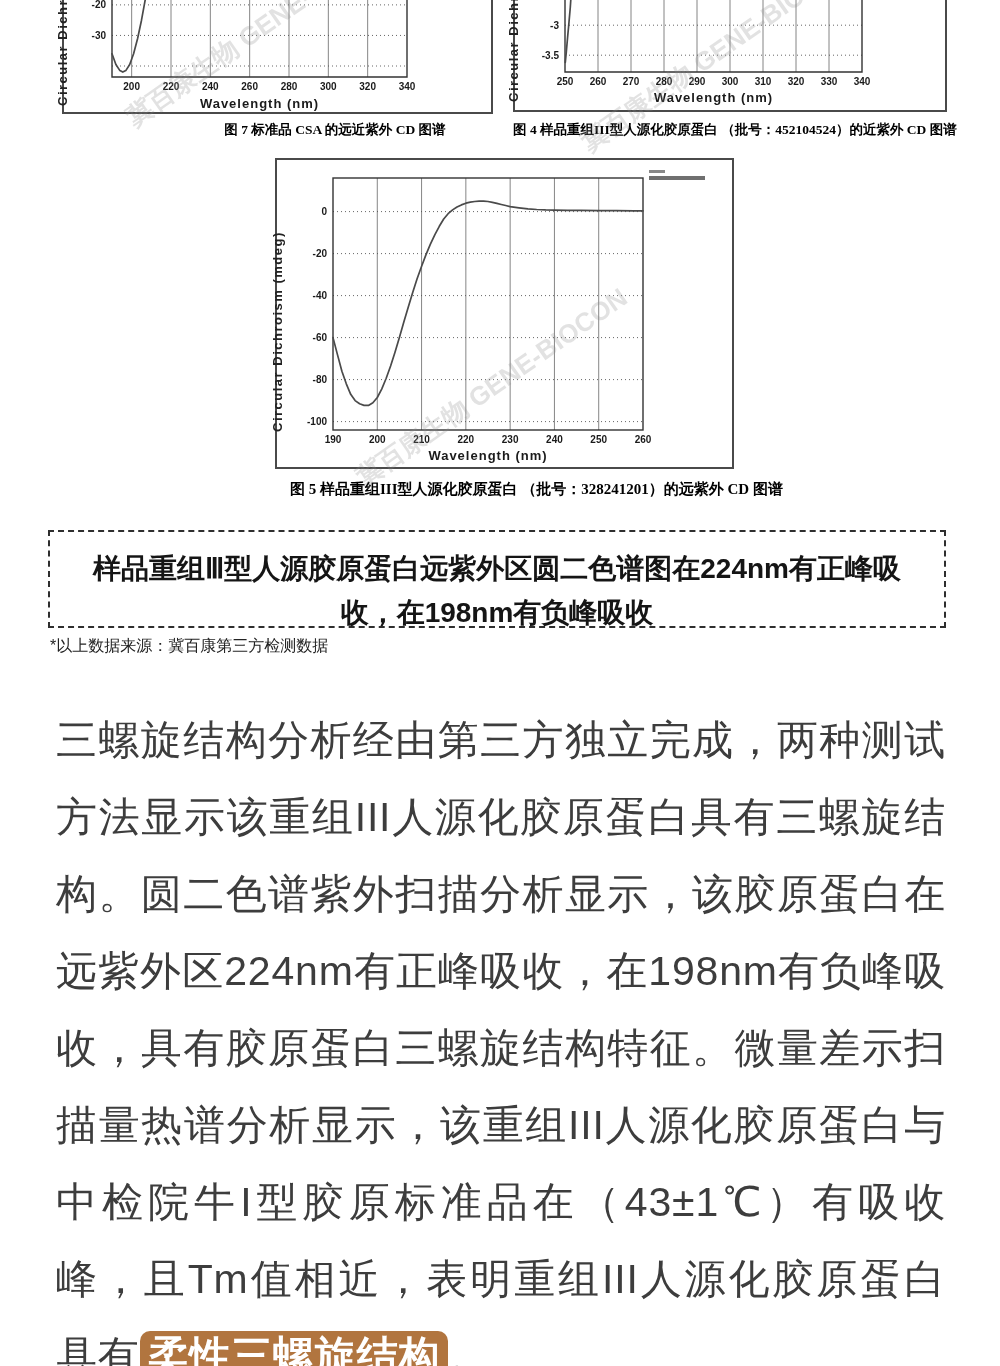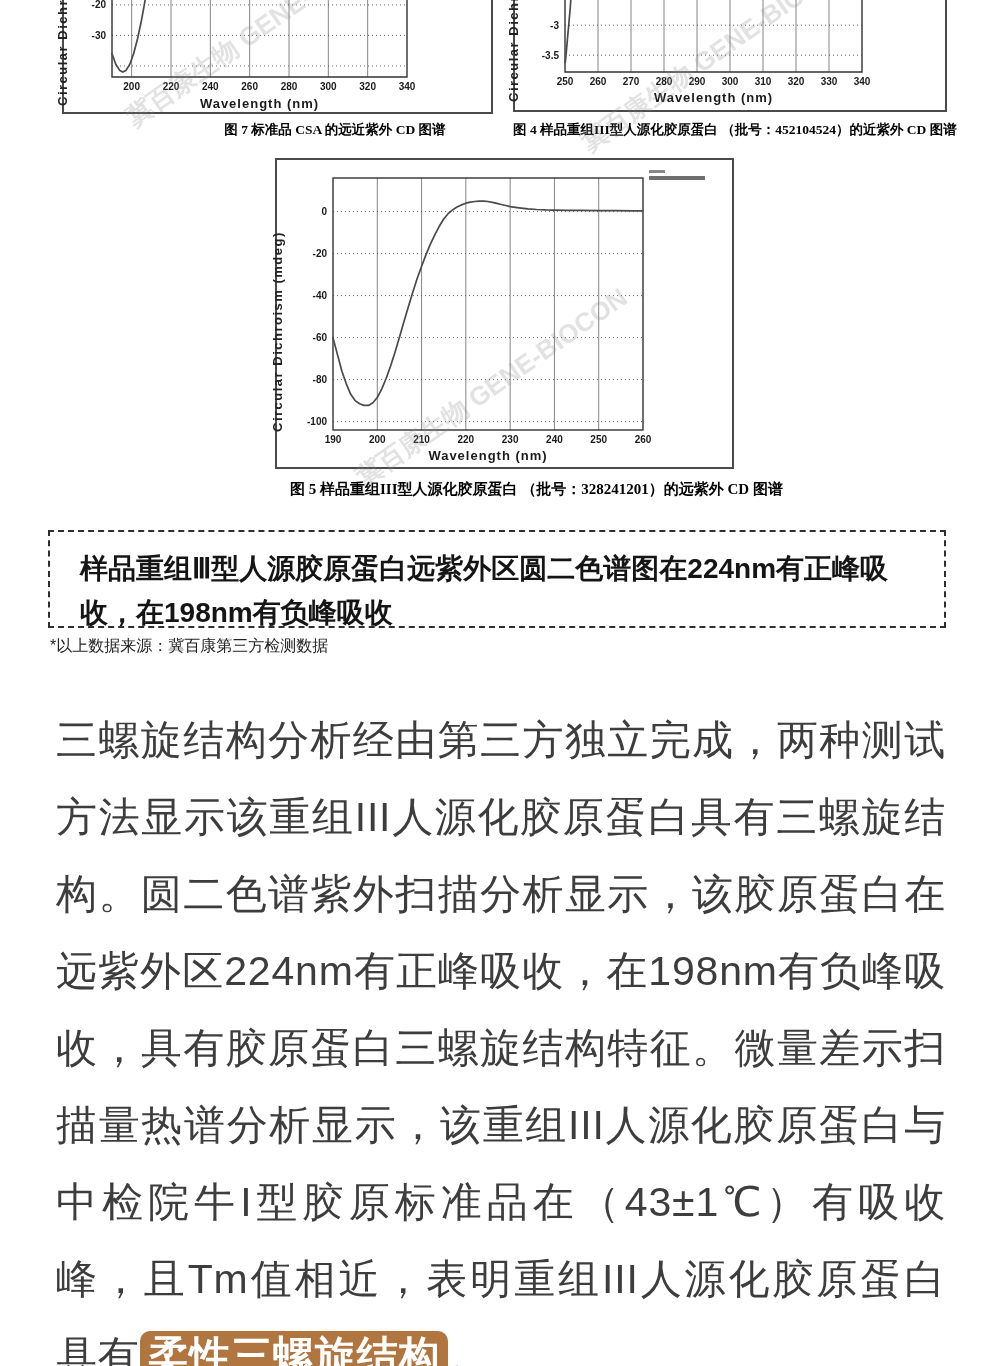--- a/index.html
+++ b/index.html
@@ -17,21 +17,21 @@
   .fig-caption{position:absolute;text-align:center;font:700 13.5px "Liberation Serif",serif;
                color:#000;white-space:nowrap;}
   .legend-smudge{position:absolute;}
   .legend-smudge .l1{width:16px;height:3px;background:#888;margin-bottom:3px;}
   .legend-smudge .l2{width:56px;height:4px;background:#6f6f6f;}
   .wm{position:absolute;color:rgba(140,140,140,.25);font:700 26px "Liberation Sans",sans-serif;
       transform:rotate(-35deg);white-space:nowrap;pointer-events:none;}
   
   .callout{position:absolute;left:48px;top:530px;width:894px;height:94px;
            border:2px dashed #2e2e2e;background:#fff;}
-  .callout-text{padding:15px 30px 0;text-align:left;font-size:28px;line-height:44px;
+  .callout-text{padding:15px 30px 0;text-align:center;font-size:28px;line-height:44px;
                 font-weight:600;color:#151515;}
   .footnote{position:absolute;left:50px;top:636px;font-size:16px;font-weight:500;color:#222;}
   
   .para{position:absolute;left:56px;top:702px;width:890px;font-size:41px;line-height:77px;
         color:#3d3d3d;font-weight:300;text-align:justify;letter-spacing:.02em;}
   .hl{background:#b1753f;color:#ffffff;font-weight:700;padding:2px 8px 4px;border-radius:10px;
       -webkit-box-decoration-break:clone;box-decoration-break:clone;}
 </style>
 </head>
 <body>

